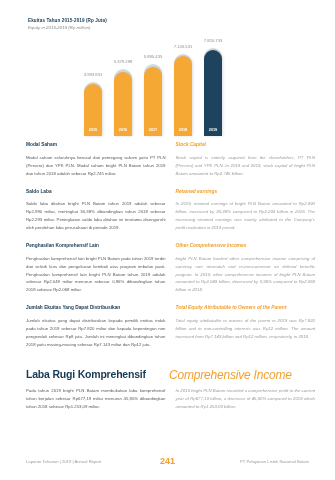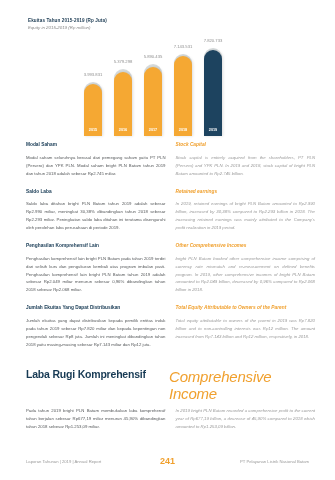--- a/index.html
+++ b/index.html
@@ -134,21 +134,21 @@
   }
   .big-id {
     width: 143px;
     font-size: 10.5px;
     font-weight: bold;
     color: #173a54;
     letter-spacing: -.2px;
   }
   .big-en {
     width: 143px;
-    font-size: 15px;
+    font-size: 12px;
     font-style: italic;
     color: #f0a02e;
     letter-spacing: -.2px;
   }
 
   
   .footer {
     position: absolute;
     left: 0;
     bottom: 14px;

